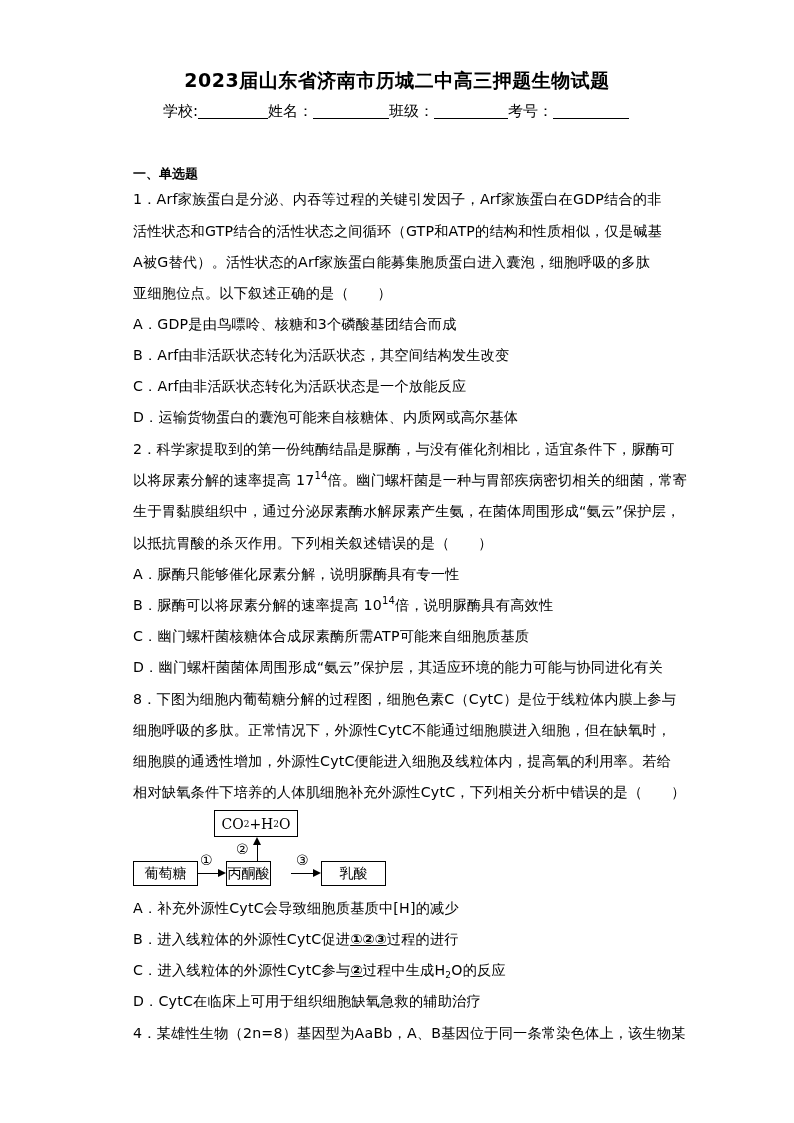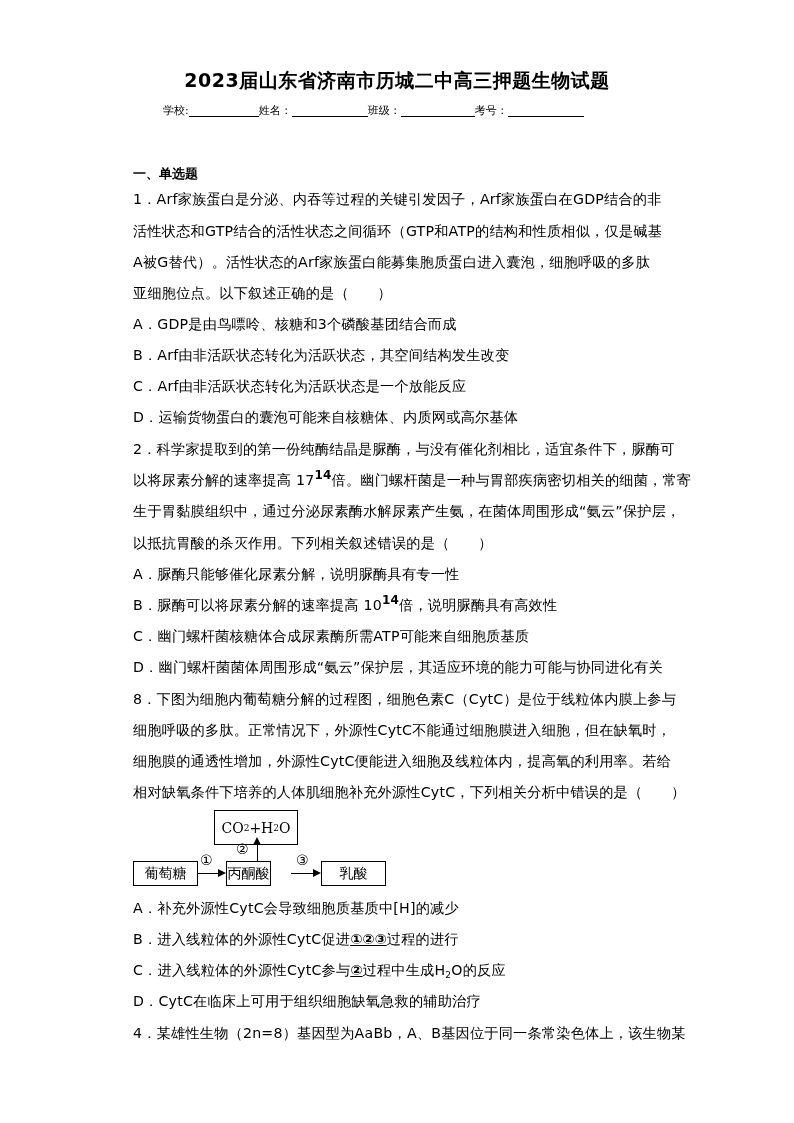--- a/index.html
+++ b/index.html
@@ -1,28 +1,28 @@
 <!DOCTYPE html>
 <html><head>
 <meta charset="utf-8">
 <style>
   html, body { margin: 0; padding: 0; background: #ffffff; }
   body { width: 794px; height: 1123px; position: relative; overflow: hidden;
          font-family: "DejaVu Serif", "Liberation Serif", serif; color: #000; }
   .title { position: absolute; top: 68px; left: 0; width: 794px; text-align: center;
            font-family: "DejaVu Sans", "Liberation Sans", sans-serif; font-weight: bold;
            font-size: 19px; letter-spacing: 0.5px; }
-  .info { position: absolute; top: 102px; left: 163px; font-size: 11px;
+  .info { position: absolute; top: 102px; left: 163px; font-size: 15px;
           font-family: "DejaVu Sans", "Liberation Sans", sans-serif; white-space: nowrap; }
   .info .blank { display: inline-block; border-bottom: 1px solid #000; height: 14px; vertical-align: -3px; }
   .section { position: absolute; top: 165px; left: 133px; font-size: 13px; font-weight: bold;
              font-family: "DejaVu Sans", "Liberation Sans", sans-serif; }
   .line { position: absolute; left: 133px; font-size: 14.2px; white-space: nowrap;
           font-family: "DejaVu Sans", "Liberation Sans", sans-serif; letter-spacing: 0.2px; }
-  sup { font-size: 12px; vertical-align: 6px; line-height: 0; font-weight: bold; }
+  sup { font-size: 10px; vertical-align: 6px; line-height: 0; }
   sub { font-size: 9px; vertical-align: -3px; line-height: 0; }
   .box { position: absolute; border: 1px solid #000; box-sizing: border-box; font-size: 14px;
          font-family: "DejaVu Sans", "Liberation Sans", sans-serif; display: flex;
          align-items: center; justify-content: center; background: #fff; }
   .box.formula { font-family: "DejaVu Serif", "Liberation Serif", serif; font-size: 14px; }
   .hline { position: absolute; height: 1px; background: #000; }
   .vline { position: absolute; width: 1px; background: #000; }
   .arrow-r { position: absolute; width: 0; height: 0; border-top: 4px solid transparent;
              border-bottom: 4px solid transparent; border-left: 8px solid #000; }
   .arrow-u { position: absolute; width: 0; height: 0; border-left: 4px solid transparent;
@@ -58,21 +58,21 @@
 <div class="line" style="top:596px"><span>B．脲酶可以将尿素分解的速率提高 10</span><sup>14</sup><span>倍，说明脲酶具有高效性</span></div>
 <div class="line" style="top:627px">C．幽门螺杆菌核糖体合成尿素酶所需ATP可能来自细胞质基质</div>
 <div class="line" style="top:658px">D．幽门螺杆菌菌体周围形成“氨云”保护层，其适应环境的能力可能与协同进化有关</div>
 
 <div class="line" style="top:690px">8．下图为细胞内葡萄糖分解的过程图，细胞色素C（CytC）是位于线粒体内膜上参与</div>
 <div class="line" style="top:721px">细胞呼吸的多肽。正常情况下，外源性CytC不能通过细胞膜进入细胞，但在缺氧时，</div>
 <div class="line" style="top:752px">细胞膜的通透性增加，外源性CytC便能进入细胞及线粒体内，提高氧的利用率。若给</div>
 <div class="line" style="top:783px">相对缺氧条件下培养的人体肌细胞补充外源性CytC，下列相关分析中错误的是（　　）</div>
 
 <div>
-  <div class="box formula" style="left:214px; top:810px; width:84px; height:35px;">
+  <div class="box formula" style="left:214px; top:810px; width:84px; height:27px;">
       <span>CO</span>
       <sub>2</sub>
       <span>+H</span>
       <sub>2</sub>
       <span>O</span>
     </div>
   <div class="box" style="left:133px; top:861px; width:65px; height:25px;">葡萄糖</div>
   <div class="box" style="left:226px; top:861px; width:45px; height:25px;">丙酮酸</div>
   <div class="box" style="left:321px; top:861px; width:65px; height:25px;">乳酸</div>
 

